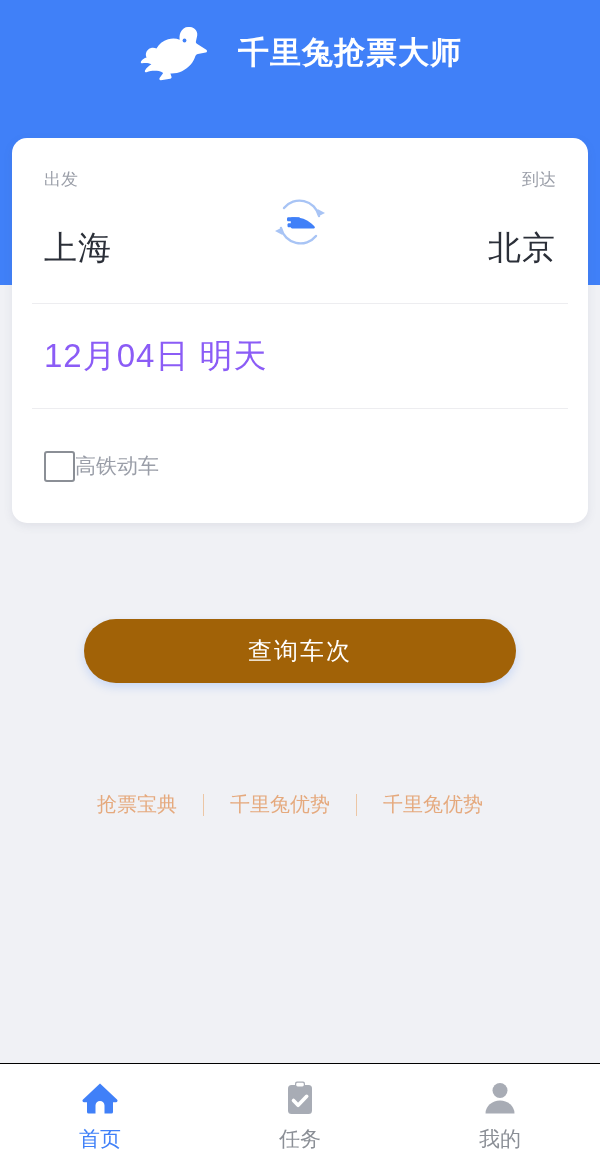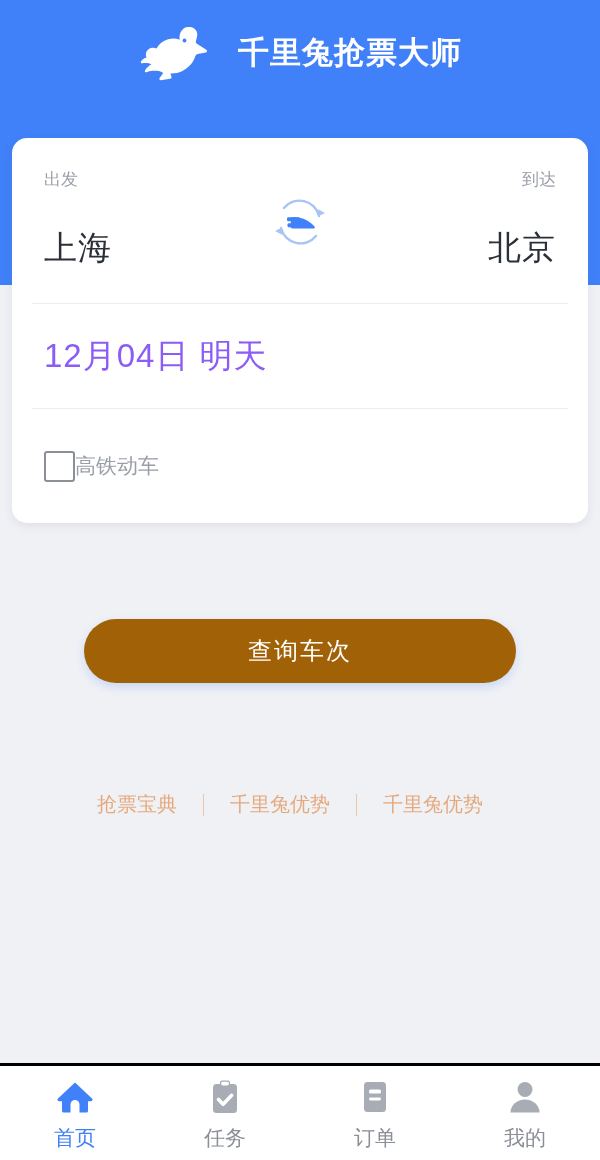--- a/index.html
+++ b/index.html
@@ -87,22 +87,22 @@
   }
   .link-item {
     font-size:20px; color:#e5a97d; cursor:pointer; padding:0 26px;
     white-space:nowrap;
   }
   .link-sep { width:1px; height:22px; background:#ecc6a5; }
 
   
   .tabbar {
     position:absolute; left:0; bottom:0; width:600px; height:97px;
-    background:#ffffff; border-top:3px solid #000000;
-    display:flex; align-items:flex-end;
+    background:#ffffff; border-top:1px solid #000000;
+    display:flex; align-items:flex-start;
   }
   .tab {
     flex:1 1 0; height:97px; padding-top:14px;
     display:flex; flex-direction:column; align-items:center; gap:7px;
     cursor:pointer;
   }
   .tab-icon { width:40px; height:40px; display:block; }
   .tab-label { font-size:21px; color:#8b8f96; }
   .tab.active .tab-label { color:#4080f8; }
 </style>
@@ -186,30 +186,20 @@
         <svg class="tab-icon" viewBox="0 0 40 40" aria-hidden="true">
           <rect x="8" y="7" width="24" height="29" rx="3.5" fill="#a8acb5"></rect>
           <rect x="15" y="3.5" width="10" height="6.5" rx="2" fill="#a8acb5"></rect>
           <rect x="16.2" y="4.8" width="7.6" height="3.6" rx="1.4" fill="#ffffff"></rect>
           <path d="M13.5 22.5 l4.6 4.8 l8.6 -9" fill="none" stroke="#ffffff" stroke-width="3.6" stroke-linecap="round" stroke-linejoin="round"></path>
         </svg>
       </span>
       <span class="tab-label">任务</span>
     </div>
 
-    <div class="tab">
-      <span>
-        <svg class="tab-icon" viewBox="0 0 40 40" aria-hidden="true">
-          <rect x="9" y="5" width="22" height="30" rx="3.5" fill="#a8acb5"></rect>
-          <rect x="14" y="12.5" width="12" height="4" rx="1.6" fill="#ffffff"></rect>
-          <rect x="14" y="20.5" width="12" height="3" rx="1.4" fill="#ffffff"></rect>
-        </svg>
-      </span>
-      <span class="tab-label">订单</span>
-    </div>
 
     <div class="tab">
       <span>
         <svg class="tab-icon" viewBox="0 0 40 40" aria-hidden="true">
           <circle cx="20" cy="12.5" r="7.5" fill="#a8acb5"></circle>
           <path d="M5.5 35.5 a14.5 13 0 0 1 29 0 z" fill="#a8acb5"></path>
         </svg>
       </span>
       <span class="tab-label">我的</span>
     </div>

